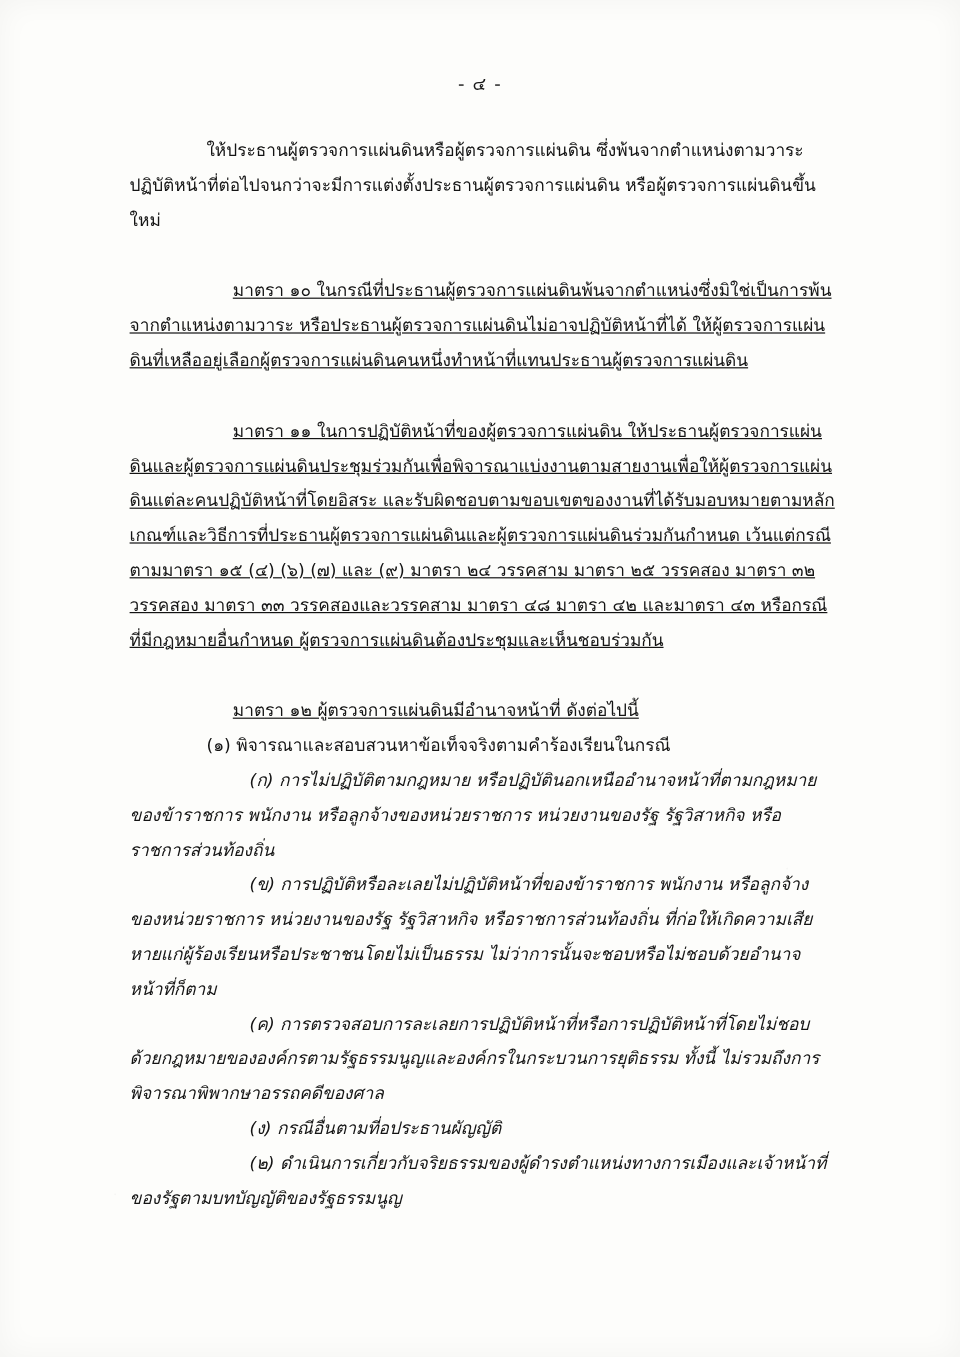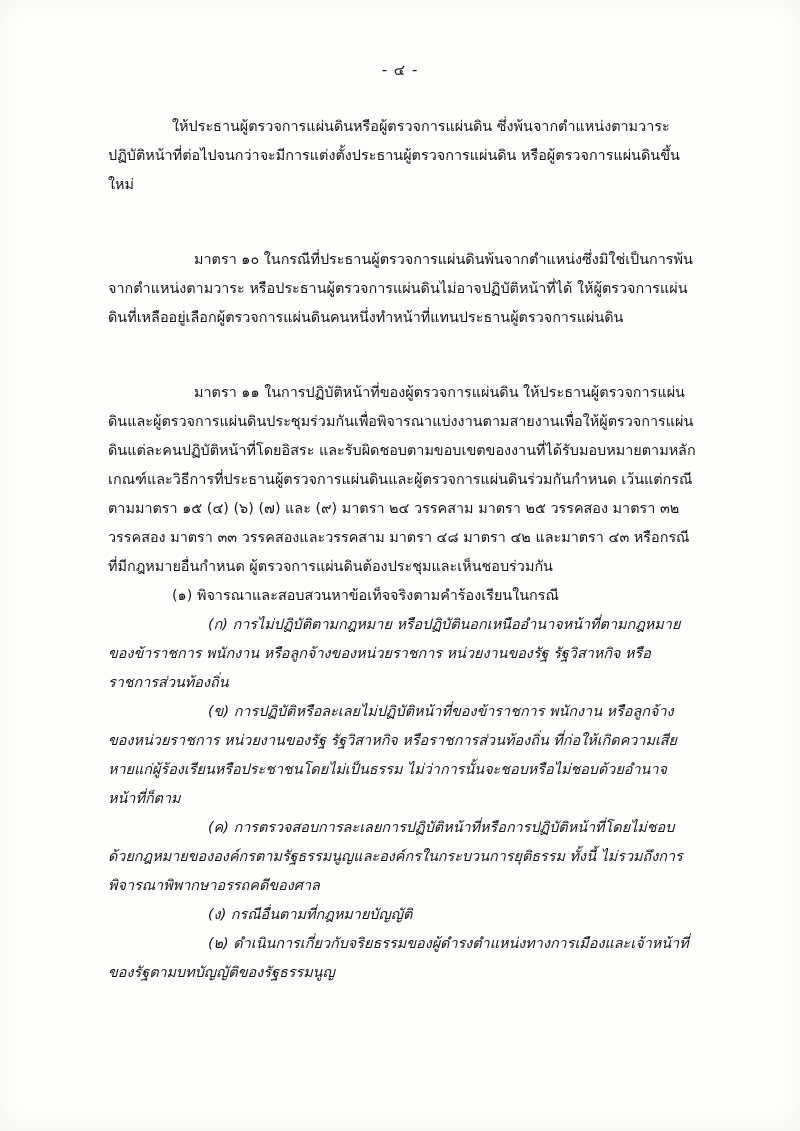--- a/index.html
+++ b/index.html
@@ -38,21 +38,21 @@
     color: #141414;
   }
   .para {
     margin: 0;
     text-indent: 0;
   }
   .indent-1 { padding-left: 0; text-indent: 86px; }
   .indent-2 { padding-left: 0; text-indent: 64px; }
   .indent-3 { padding-left: 0; text-indent: 100px; font-style: italic; }
   .gap-sm { margin-top: 0px; }
-  .gap-lg { margin-top: 46px; }
+  .gap-lg { margin-top: 30px; text-decoration: underline; }
   .noise {
     position: absolute;
     left: 0;
     top: 0;
     width: 800px;
     height: 1131px;
     pointer-events: none;
     opacity: 0.035;
     background:
       radial-gradient(circle at 12% 88%, #000 0px, transparent 1.2px),
@@ -76,30 +76,31 @@
   <div class="body-text">
 
 
     <p class="para indent-2 gap-sm">ให้ประธานผู้ตรวจการแผ่นดินหรือผู้ตรวจการแผ่นดิน ซึ่งพ้นจากตำแหน่งตามวาระปฏิบัติหน้าที่ต่อไปจนกว่าจะมีการแต่งตั้งประธานผู้ตรวจการแผ่นดิน หรือผู้ตรวจการแผ่นดินขึ้นใหม่</p>
 
     <p class="para indent-1 gap-lg">มาตรา ๑๐  ในกรณีที่ประธานผู้ตรวจการแผ่นดินพ้นจากตำแหน่งซึ่งมิใช่เป็นการพ้นจากตำแหน่งตามวาระ หรือประธานผู้ตรวจการแผ่นดินไม่อาจปฏิบัติหน้าที่ได้ ให้ผู้ตรวจการแผ่นดินที่เหลืออยู่เลือกผู้ตรวจการแผ่นดินคนหนึ่งทำหน้าที่แทนประธานผู้ตรวจการแผ่นดิน</p>
 
     <p class="para indent-1 gap-lg">มาตรา ๑๑  ในการปฏิบัติหน้าที่ของผู้ตรวจการแผ่นดิน ให้ประธานผู้ตรวจการแผ่นดินและผู้ตรวจการแผ่นดินประชุมร่วมกันเพื่อพิจารณาแบ่งงานตามสายงานเพื่อให้ผู้ตรวจการแผ่นดินแต่ละคนปฏิบัติหน้าที่โดยอิสระ และรับผิดชอบตามขอบเขตของงานที่ได้รับมอบหมายตามหลักเกณฑ์และวิธีการที่ประธานผู้ตรวจการแผ่นดินและผู้ตรวจการแผ่นดินร่วมกันกำหนด เว้นแต่กรณีตามมาตรา ๑๕ (๔) (๖) (๗) และ (๙) มาตรา ๒๔ วรรคสาม มาตรา ๒๕ วรรคสอง มาตรา ๓๒ วรรคสอง มาตรา ๓๓ วรรคสองและวรรคสาม มาตรา ๔๘ มาตรา ๔๒ และมาตรา ๔๓ หรือกรณีที่มีกฎหมายอื่นกำหนด ผู้ตรวจการแผ่นดินต้องประชุมและเห็นชอบร่วมกัน</p>
 
 
+    <p class="para indent-1 gap-lg">มาตรา ๑๒  ผู้ตรวจการแผ่นดินมีอำนาจหน้าที่ ดังต่อไปนี้</p>
 
     <p class="para indent-2 gap-sm">(๑) พิจารณาและสอบสวนหาข้อเท็จจริงตามคำร้องเรียนในกรณี</p>
 
     <p class="para indent-3 gap-sm">(ก) การไม่ปฏิบัติตามกฎหมาย หรือปฏิบัตินอกเหนืออำนาจหน้าที่ตามกฎหมายของข้าราชการ พนักงาน หรือลูกจ้างของหน่วยราชการ หน่วยงานของรัฐ รัฐวิสาหกิจ หรือราชการส่วนท้องถิ่น</p>
 
     <p class="para indent-3 gap-sm">(ข) การปฏิบัติหรือละเลยไม่ปฏิบัติหน้าที่ของข้าราชการ พนักงาน หรือลูกจ้างของหน่วยราชการ หน่วยงานของรัฐ รัฐวิสาหกิจ หรือราชการส่วนท้องถิ่น ที่ก่อให้เกิดความเสียหายแก่ผู้ร้องเรียนหรือประชาชนโดยไม่เป็นธรรม ไม่ว่าการนั้นจะชอบหรือไม่ชอบด้วยอำนาจหน้าที่ก็ตาม</p>
 
     <p class="para indent-3 gap-sm">(ค) การตรวจสอบการละเลยการปฏิบัติหน้าที่หรือการปฏิบัติหน้าที่โดยไม่ชอบด้วยกฎหมายขององค์กรตามรัฐธรรมนูญและองค์กรในกระบวนการยุติธรรม ทั้งนี้ ไม่รวมถึงการพิจารณาพิพากษาอรรถคดีของศาล</p>
 
-    <p class="para indent-3 gap-sm">(ง) กรณีอื่นตามที่กฎหมายบัญญัติ</p>
+    <p class="para indent-3 gap-sm">(ง) กรณีอื่นตามที่อประธานผัญญัติ</p>
 
     <p class="para indent-3 gap-sm">(๒) ดำเนินการเกี่ยวกับจริยธรรมของผู้ดำรงตำแหน่งทางการเมืองและเจ้าหน้าที่ของรัฐตามบทบัญญัติของรัฐธรรมนูญ</p>
 
   </div>
 
   <div class="noise"></div>
   <div class="edge-shadow"></div>
 </div>
 
 </body></html>

